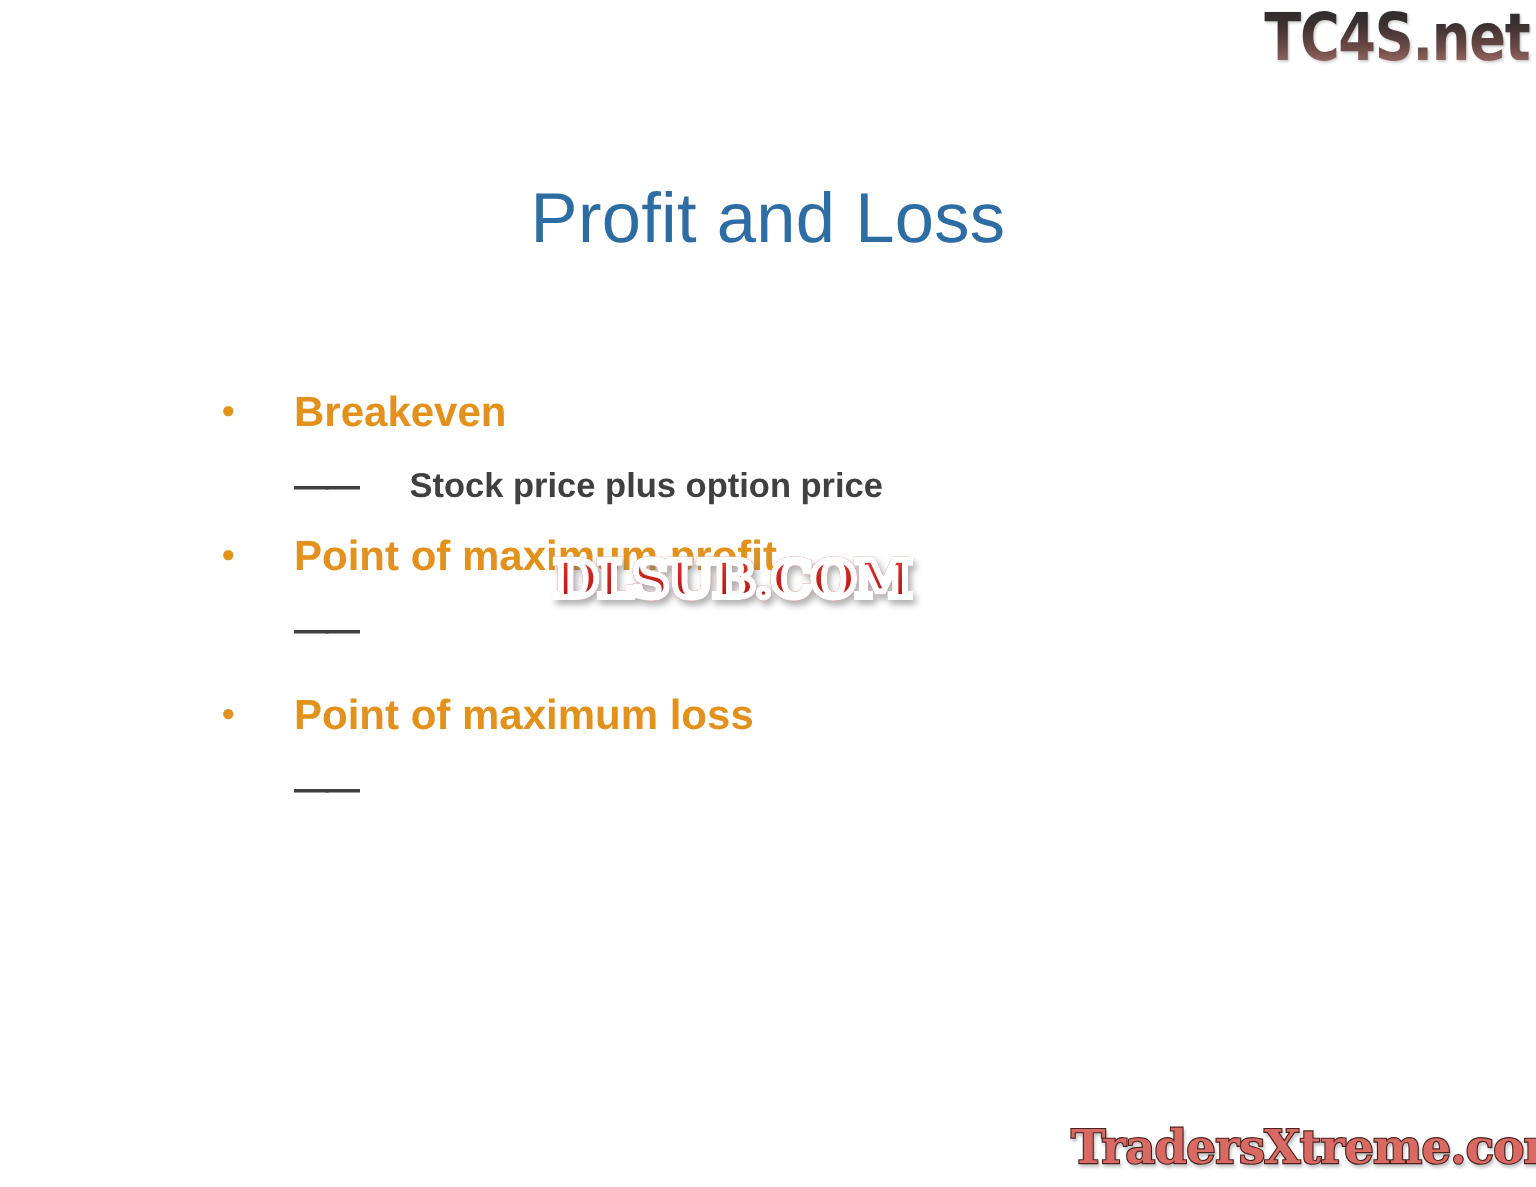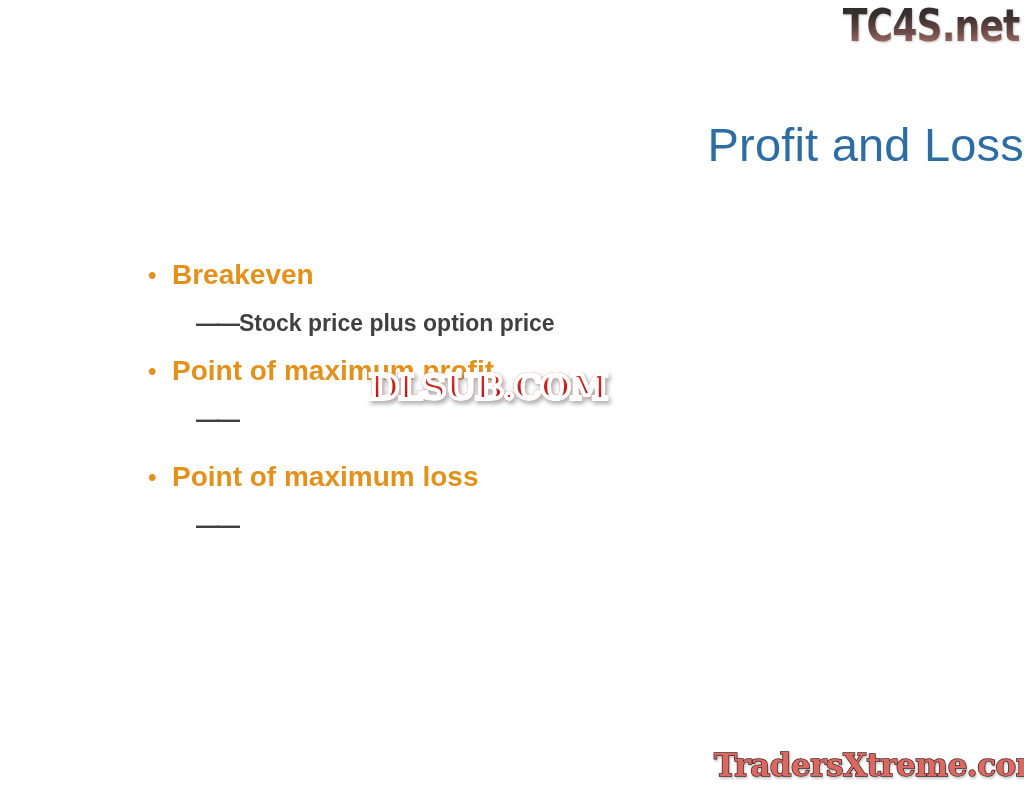--- a/index.html
+++ b/index.html
@@ -44,21 +44,21 @@
     filter: drop-shadow(1px 1px 1px rgba(120,120,120,0.45));
     white-space: nowrap;
   }
 
   
   #slide-title {
     position: absolute;
     left: 0;
     top: 117px;
     width: 1024px;
-    text-align: right;
+    text-align: center;
     color: #2E6DA4;
     font-size: 47px;
     line-height: 56px;
     font-weight: normal;
     letter-spacing: 0.2px;
     font-family: "Liberation Sans", sans-serif;
   }
 
   
   #body-content {
@@ -79,41 +79,41 @@
     white-space: nowrap;
   }
   .bullet-dot {
     width: 24px;
     flex: 0 0 24px;
     color: #E2911C;
     font-size: 24px;
     line-height: 38px;
     text-align: left;
   }
-  .bullet-l1-text { display: inline-block; }
+  .bullet-l1-text { display: inline-block; margin-left: 24px; }
 
   .bullet-l2 {
     display: flex;
     align-items: flex-start;
     color: #404040;
     font-weight: bold;
     font-size: 23px;
     line-height: 38px;
     margin-left: 48px;
     white-space: nowrap;
   }
   .bullet-dash {
     flex: 0 0 auto;
     color: #404040;
     font-size: 23px;
     line-height: 38px;
     letter-spacing: -2px;
     margin-right: 1px;
   }
-  .bullet-l2-text { display: inline-block; }
+  .bullet-l2-text { display: inline-block; margin-left: 34px; }
 
   .gap-sm { height: 10px; }
   .gap-md { height: 20px; }
 
   
   #watermark-dlsub {
     position: absolute;
     left: 369px;
     top: 367px;
     font-family: "DejaVu Serif", serif;

